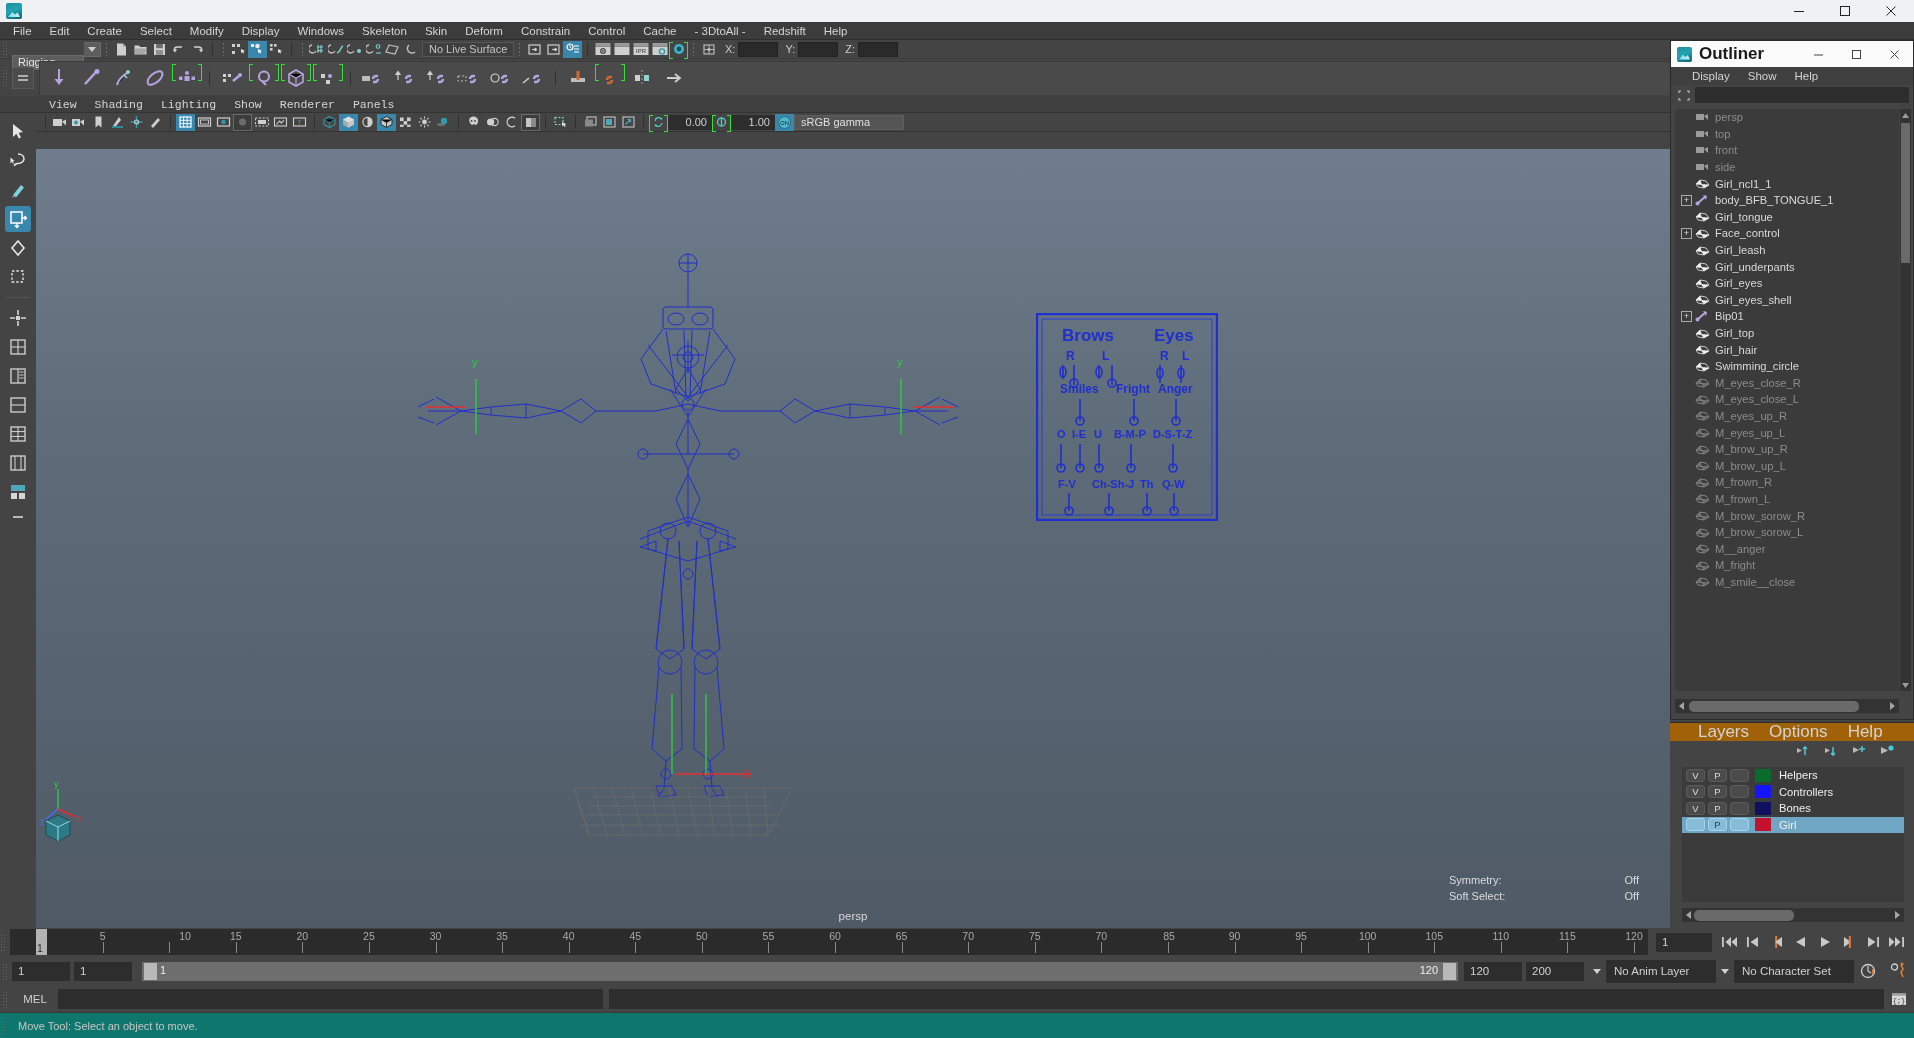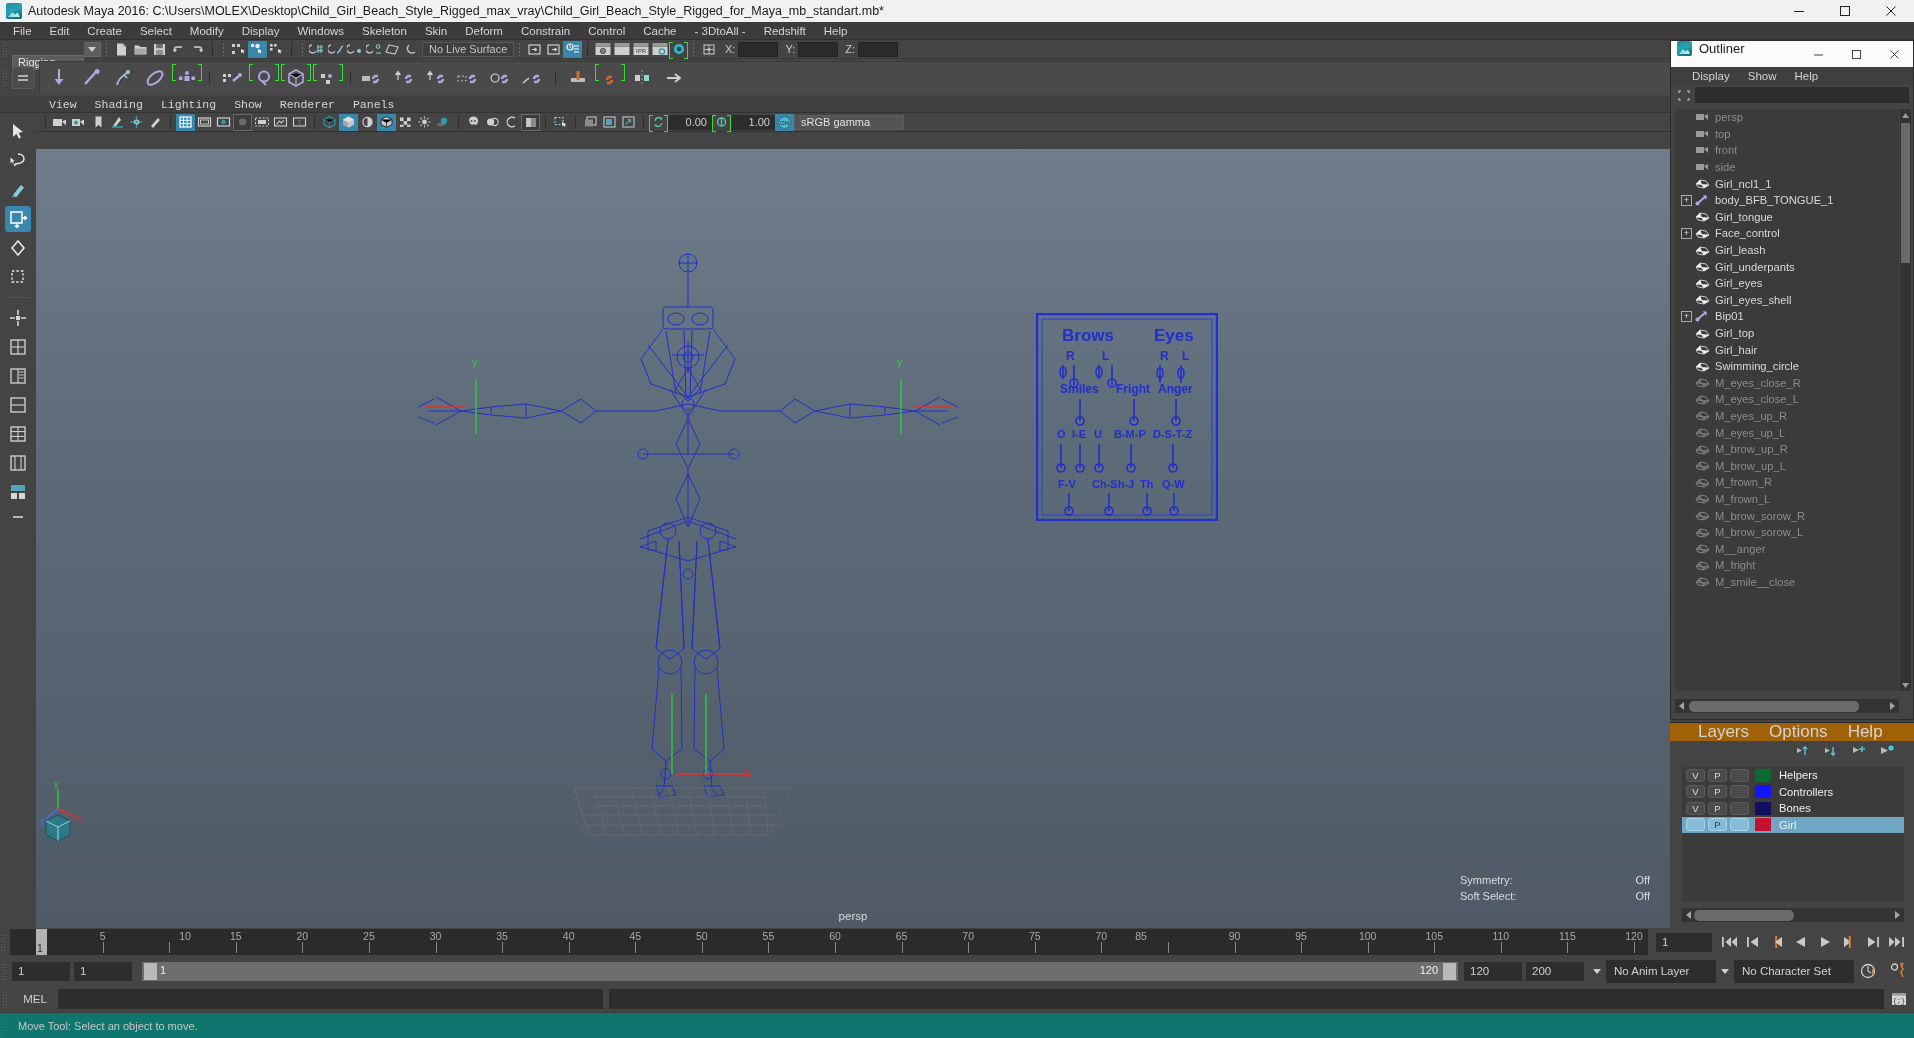--- a/index.html
+++ b/index.html
@@ -101,21 +101,21 @@
     border-radius:3px;flex:none;}
   .tool.active{ background:#3a87ad; }
   .tool.sm{ height:18px; }
   .tooldiv{ width:24px;height:1px;background:#555;margin:4px 0;flex:none;}
 
   .vp-canvas{ position:absolute; left:36px; top:53px; right:0; bottom:0;
     background:linear-gradient(180deg,#6f7d8c 0%,#5e6b79 38%,#4f5a66 100%); overflow:hidden;}
   .vp-canvas svg{ position:absolute;left:0;top:0; }
   .vp-label{ position:absolute; left:50%; transform:translateX(-50%); bottom:6px;
     font-size:11.5px; color:#d8d8d8; }
-  .vp-hud{ position:absolute; right:20px; font-size:11px; color:#dcdcdc; display:flex; width:190px;gap:32px;}
+  .vp-hud{ position:absolute; right:31px; font-size:11px; color:#dcdcdc; display:flex; width:190px;gap:32px;}
   .vp-hud .k{ flex:1; }
   .vp-hud .v{ width:34px; text-align:right; }
 
   
   .timeslider{
     position:absolute; left:0; top:928px; width:1914px; height:28px; background:#444;
     display:flex; align-items:center;
   }
   .ts-track{ position:relative; flex:1; height:26px; background:#2b2b2b; margin-right:2px;}
   .ts-tick{ position:absolute; bottom:2px; width:1px; height:11px; background:#8a8a8a;}
@@ -154,22 +154,22 @@
     position:absolute; left:0; top:1012px; width:1914px; height:26px; background:#0f766e;
     display:flex; align-items:center; border-top:1px solid #3a3a3a;
   }
   .statusbar .txt{ font-size:11px;color:#c6c6c6;padding-left:8px;}
 
   
   .outliner{
     position:absolute; left:1670px; top:40px; width:244px; height:680px;
     background:#444; border:1px solid #2a2a2a;
   }
-  .ol-title{ height:26px;background:#fbfbfb;display:flex;align-items:flex-start;color:#1b1b1b;
-    font-size:13px;padding-left:6px;}
+  .ol-title{ height:26px;background:#fbfbfb;display:flex;align-items:center;color:#1b1b1b;
+    font-size:17px;padding-left:6px;font-weight:bold;}
   .ol-ico{ width:15px;height:15px;margin-right:7px;border-radius:2px;flex:none;
     background:linear-gradient(160deg,#1f8a97 0%,#24a4b4 45%,#0d5f6b 100%);position:relative;}
   .ol-ico:after{content:"";position:absolute;left:2px;bottom:2px;width:11px;height:6px;
     background:linear-gradient(90deg,#7fdce6,#cdeff3);clip-path:polygon(0 100%,35% 20%,60% 60%,80% 25%,100% 100%);}
   .ol-wbtns{ margin-left:auto; display:flex; }
   .ol-wbtn{ width:38px;height:26px;display:flex;align-items:center;justify-content:center;color:#333;}
   .ol-menubar{ height:18px;background:#3f3f3f;display:flex;align-items:center;
     font-size:11.5px;color:#d3d3d3;padding-left:12px;}
   .ol-menubar .mi{ padding:0 9px;}
   .ol-srch{ height:20px;background:#444;display:flex;align-items:center;padding:0 4px;}
@@ -216,21 +216,20 @@
   .le-hscroll{ position:absolute;left:12px;right:10px;bottom:6px;height:14px;background:#333;}
   .le-hthumb{ position:absolute;left:12px;top:1.5px;width:100px;height:11px;background:#6a6a6a;border-radius:5px;}
 </style>
 </head>
 <body>
 
 <div class="app">
 
   <div class="titlebar">
     <div class="tb-icon"></div>
-    <div class="tb-title">Autodesk Maya 2016: C:\Users\MOLEX\Desktop\Child_Girl_Beach_Style_Rigged_max_vray\Child_Girl_Beach_Style_Rigged_for_Maya_mb_standart.mb*</div>
     <div class="tb-btns">
       <div class="tb-btn">
         <svg width="12" height="12" viewBox="0 0 12 12">
             <line x1="1" y1="6.5" x2="11" y2="6.5" stroke="#222" stroke-width="1"></line>
           </svg>
       </div>
       <div class="tb-btn">
         <svg width="12" height="12" viewBox="0 0 12 12">
             <rect x="1.5" y="1.5" width="9" height="9" fill="none" stroke="#222" stroke-width="1"></rect>
           </svg>
@@ -1668,21 +1667,21 @@
         <div class="ts-num" style="left: 825px;">60</div>
         <div class="ts-tick" style="left: 891.583px;"></div>
         <div class="ts-num" style="left: 891.583px;">65</div>
         <div class="ts-tick" style="left: 958.167px;"></div>
         <div class="ts-num" style="left: 958.167px;">70</div>
         <div class="ts-tick" style="left: 1024.75px;"></div>
         <div class="ts-num" style="left: 1024.75px;">75</div>
         <div class="ts-tick" style="left: 1091.33px;"></div>
         <div class="ts-num" style="left: 1091.33px;">70</div>
         <div class="ts-tick" style="left: 1157.92px;"></div>
-        <div class="ts-num" style="left: 1131px;">85</div>
+        <div class="ts-num" style="left: 1159px;">85</div>
         <div class="ts-tick" style="left: 1224.5px;"></div>
         <div class="ts-num" style="left: 1224.5px;">90</div>
         <div class="ts-tick" style="left: 1291.08px;"></div>
         <div class="ts-num" style="left: 1291.08px;">95</div>
         <div class="ts-tick" style="left: 1357.67px;"></div>
         <div class="ts-num" style="left: 1357.67px;">100</div>
         <div class="ts-tick" style="left: 1424.25px;"></div>
         <div class="ts-num" style="left: 1424.25px;">105</div>
         <div class="ts-tick" style="left: 1490.83px;"></div>
         <div class="ts-num" style="left: 1490.83px;">110</div>

